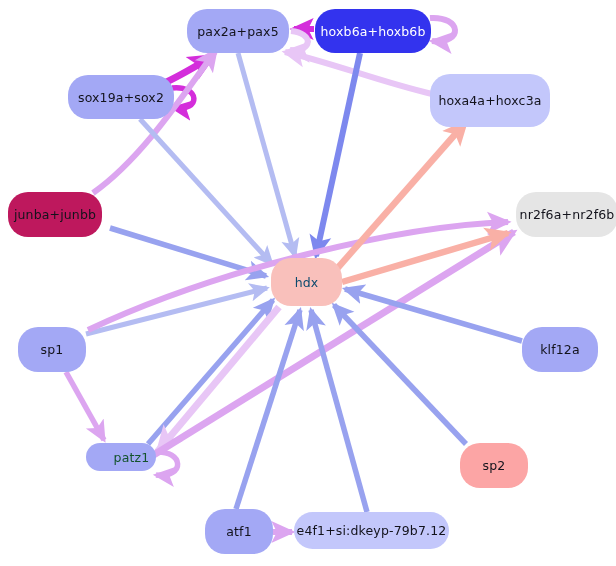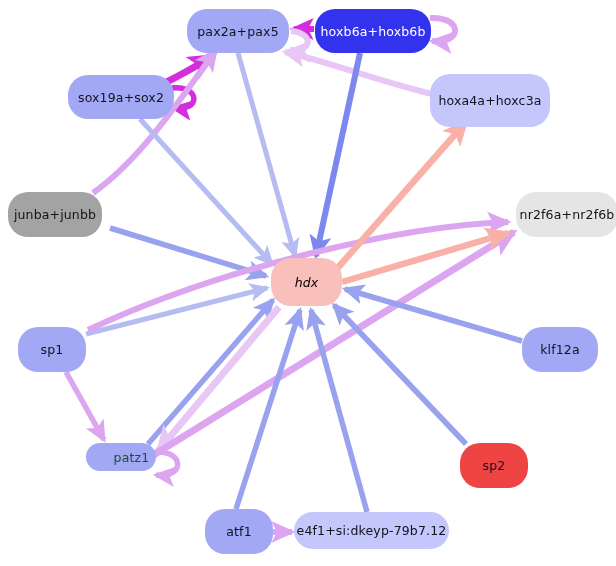--- a/index.html
+++ b/index.html
@@ -101,39 +101,39 @@
       </div>
       <div class="node" style="left: 315px; top: 9px; width: 116px; height: 44px; background: rgb(51, 51, 238); color: rgb(255, 255, 255);">
         <span class="node-label">hoxb6a+hoxb6b</span>
       </div>
       <div class="node" style="left: 68px; top: 75px; width: 106px; height: 44px; background: rgb(163, 168, 245); color: rgb(19, 19, 28);">
         <span class="node-label">sox19a+sox2</span>
       </div>
       <div class="node" style="left: 430px; top: 74px; width: 120px; height: 53px; background: rgb(195, 199, 251); color: rgb(19, 19, 28);">
         <span class="node-label">hoxa4a+hoxc3a</span>
       </div>
-      <div class="node" style="left: 8px; top: 192px; width: 94px; height: 45px; background: #a3a3a3; color: rgb(19, 19, 28); text-align: right;">
+      <div class="node" style="left: 8px; top: 192px; width: 94px; height: 45px; background: #be185d; color: rgb(19, 19, 28); text-align: right;">
         <span class="node-label">junba+junbb</span>
       </div>
       <div class="node" style="left: 516px; top: 192px; width: 102px; height: 45px; background: #e5e5e5; color: rgb(19, 19, 28);">
         <span class="node-label">nr2f6a+nr2f6b</span>
       </div>
-      <div class="node" style="left: 271px; top: 258px; width: 71px; height: 48px; background: rgb(249, 192, 187); color: #000000; font-style: italic;">
+      <div class="node" style="left: 271px; top: 258px; width: 71px; height: 48px; background: rgb(249, 192, 187); color: #0c4a6e;">
         <span class="node-label">hdx</span>
       </div>
       <div class="node" style="left: 18px; top: 327px; width: 68px; height: 45px; background: rgb(163, 168, 245); color: rgb(19, 19, 28);">
         <span class="node-label">sp1</span>
       </div>
       <div class="node" style="left: 522px; top: 327px; width: 76px; height: 45px; background: rgb(163, 168, 245); color: rgb(19, 19, 28);">
         <span class="node-label">klf12a</span>
       </div>
       <div class="node" style="left: 86px; top: 443px; width: 70px; height: 28px; background: rgb(163, 168, 245); color: #14532d; padding-left: 21px;">
         <span class="node-label">patz1</span>
       </div>
-      <div class="node" style="left: 460px; top: 443px; width: 68px; height: 45px; background: #ef4444; color: rgb(19, 19, 28);">
+      <div class="node" style="left: 460px; top: 443px; width: 68px; height: 45px; background: #fca5a5; color: rgb(19, 19, 28);">
         <span class="node-label">sp2</span>
       </div>
       <div class="node" style="left: 205px; top: 509px; width: 68px; height: 45px; background: rgb(163, 168, 245); color: rgb(19, 19, 28);">
         <span class="node-label">atf1</span>
       </div>
       <div class="node" style="left: 294px; top: 512px; width: 155px; height: 37px; background: rgb(195, 199, 251); color: rgb(19, 19, 28);">
         <span class="node-label">e4f1+si:dkeyp-79b7.12</span>
       </div>
     </div>
 </div>

